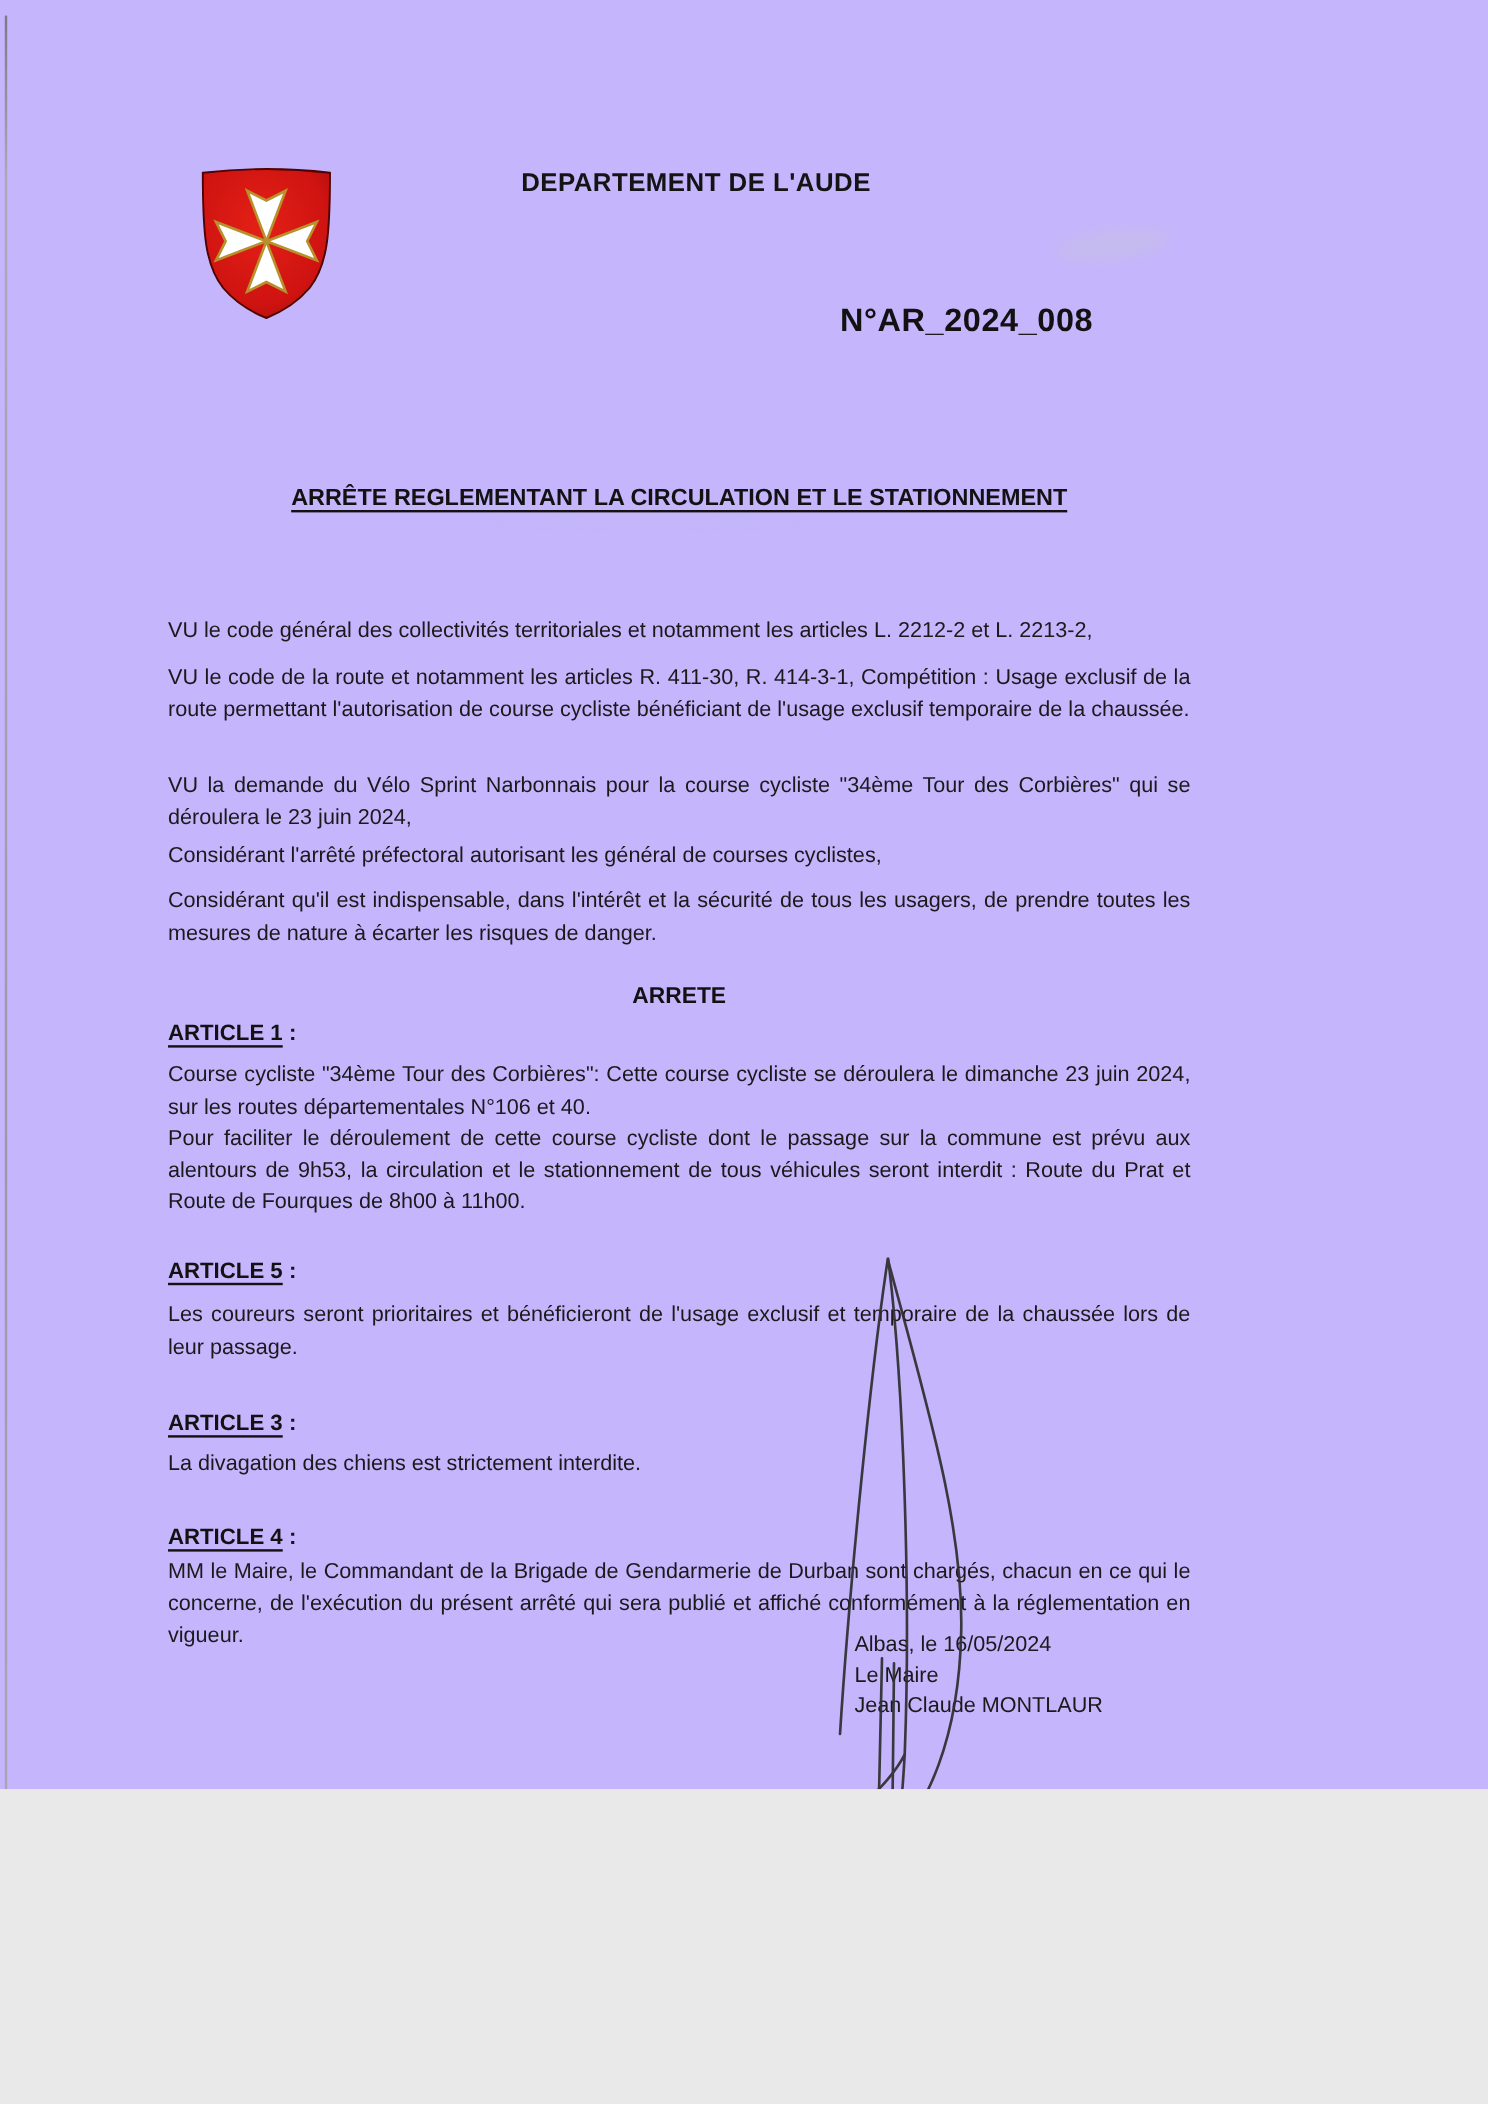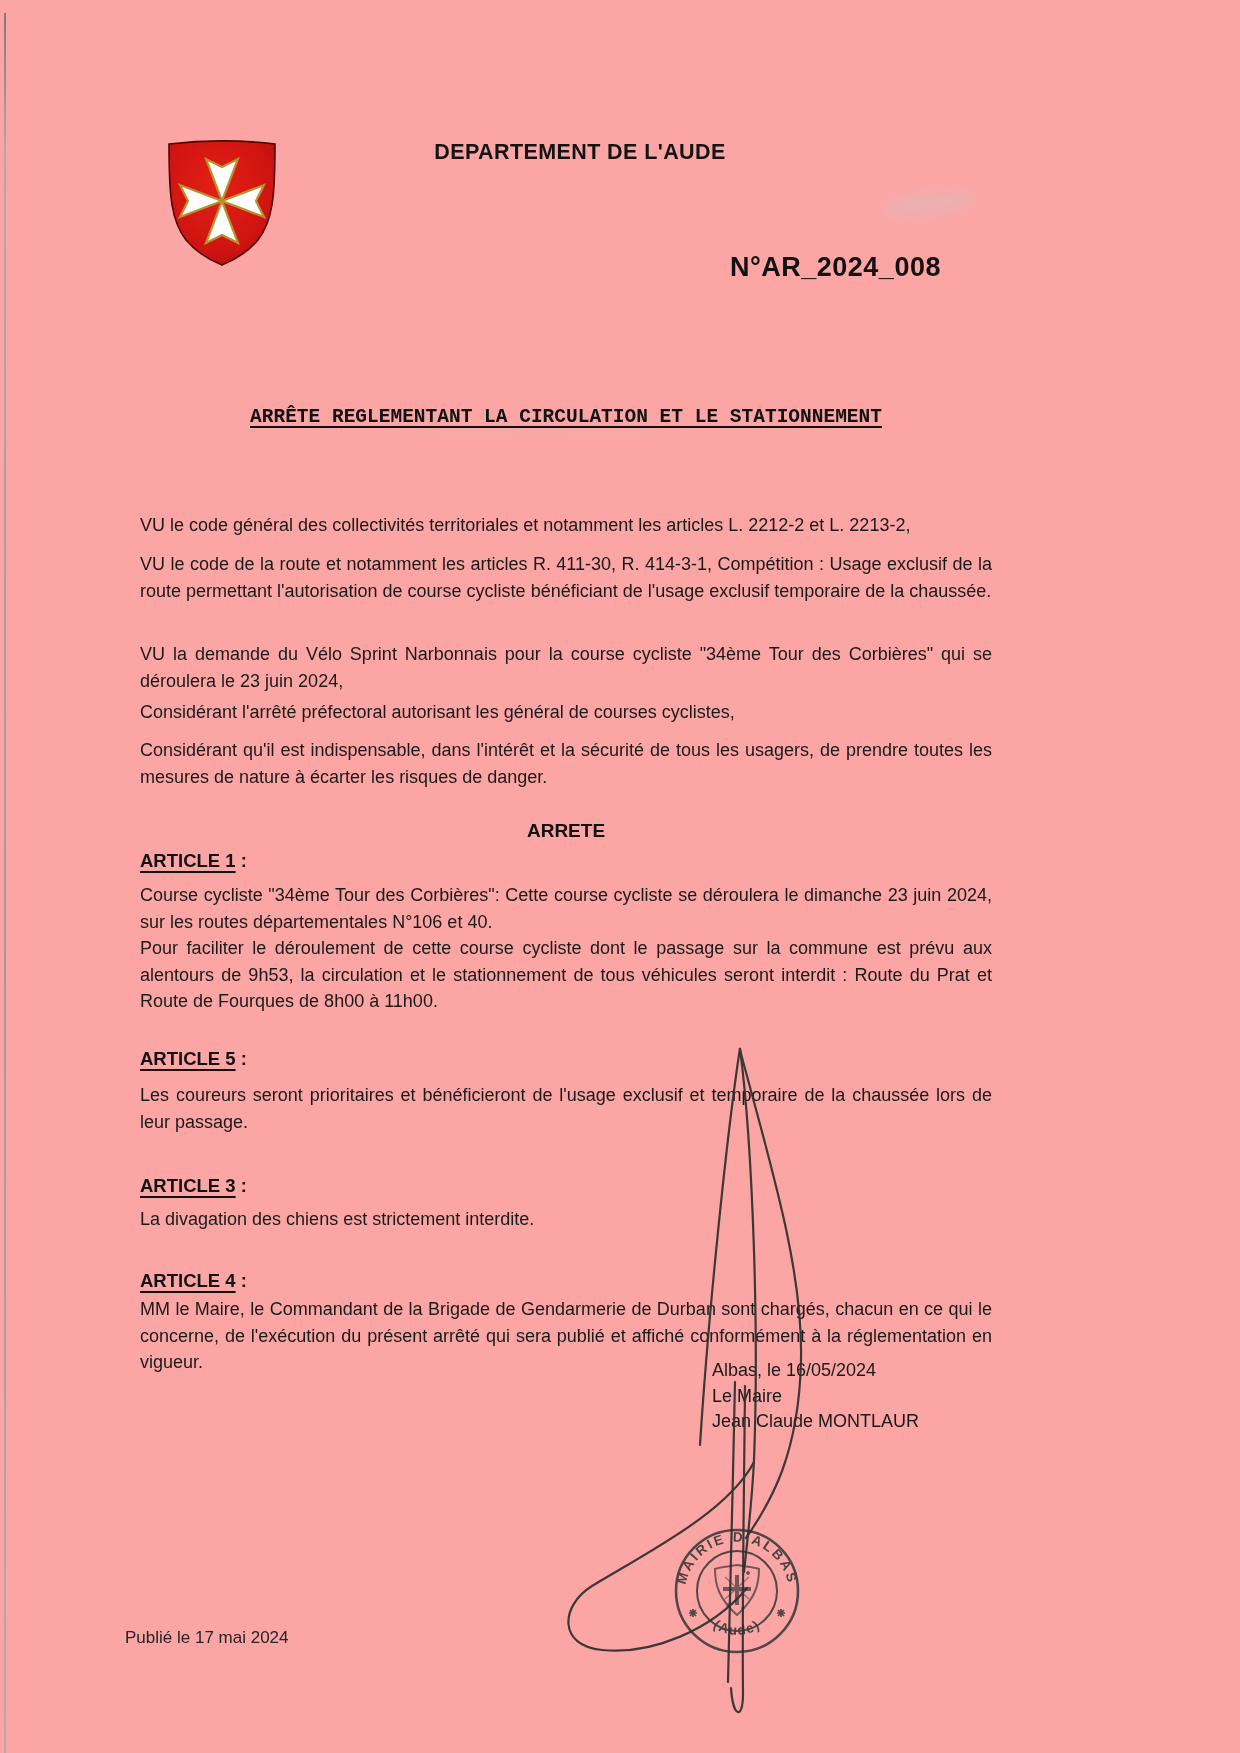--- a/index.html
+++ b/index.html
@@ -1,27 +1,27 @@
 <!DOCTYPE html>
 <html><head>
 <meta charset="utf-8">
 <style>
   html,body{margin:0;padding:0;background:#e9e9e9;}
   .page{
-    position:relative;width:1240px;height:1753px;background:#fca5a5;
+    position:relative;width:1240px;height:1491px;background:#c4b5fd;
     font-family:"Liberation Sans","DejaVu Sans",sans-serif;color:#171717;
     overflow:hidden;margin:0 auto;
   }
   .abs{position:absolute;}
   .scan-line{left:4px;top:13px;width:2px;height:1740px;background:linear-gradient(#6f6f6f,#a8a8a8 8%,#949494 55%,#ababab);opacity:.85;}
   .smudge{background:#c9c9c9;opacity:.3;filter:blur(6px);border-radius:50%;}
   .header-block{left:240px;top:138px;width:680px;text-align:center;font-weight:700;font-size:21.5px;line-height:29px;letter-spacing:.4px;color:#141414;}
-  .doc-number{left:700px;top:252px;font-weight:700;font-size:27px;letter-spacing:.5px;color:#121212;margin-left:30px;}
+  .doc-number{left:700px;top:252px;font-weight:700;font-size:27px;letter-spacing:.5px;color:#121212;}
   .doc-title{left:140px;top:404px;width:852px;text-align:center;font-weight:700;font-size:19.5px;color:#121212;}
-  .doc-title span{text-decoration:underline;text-decoration-thickness:2px;text-underline-offset:4px;font-family:Liberation Mono, monospace;}
+  .doc-title span{text-decoration:underline;text-decoration-thickness:2px;text-underline-offset:4px;}
   .body-par{left:140px;width:852px;font-size:18px;line-height:26.5px;text-align:justify;color:#1a1a1a;}
   .b{font-weight:400;}
   .arrete-head{left:140px;top:820px;width:852px;text-align:center;font-weight:700;font-size:19px;color:#121212;}
   .art-head{left:140px;font-size:18.5px;font-weight:700;color:#121212;}
   .art-head .u{text-decoration:underline;text-decoration-thickness:2px;text-underline-offset:3.5px;margin-top:44px;}
   .sig-block{left:712px;top:1358px;font-size:18px;line-height:25.5px;color:#1a1a1a;}
   .footer-note{left:125px;top:1628px;font-size:17px;color:#242424;}
   svg{display:block;}
 </style>
 </head>

